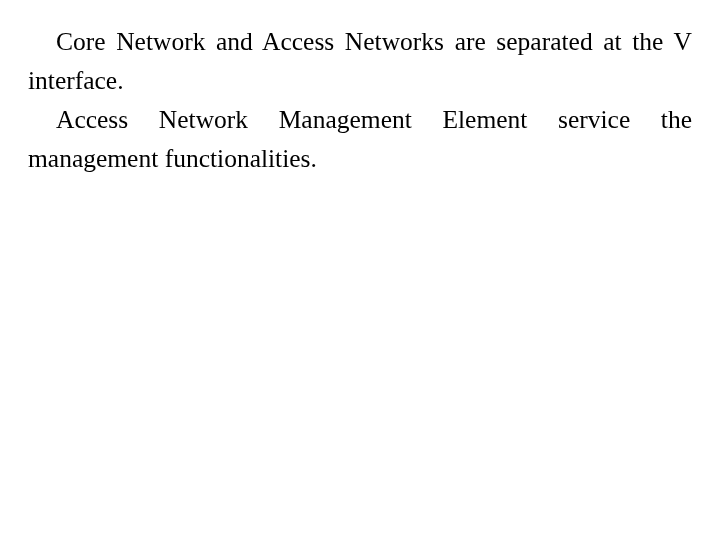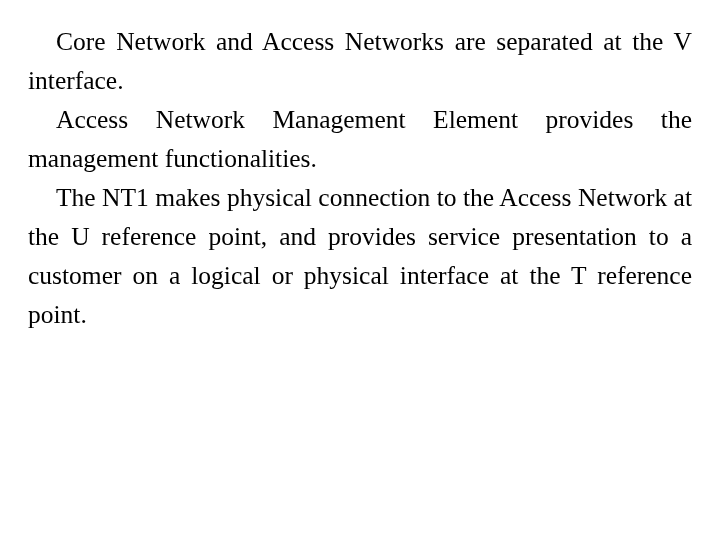--- a/index.html
+++ b/index.html
@@ -52,20 +52,19 @@
 </style>
 </head>
 <body>
 
 <div id="page">
 
   <div id="text-body">
 
     <p class="para">Core Network and Access Networks are separated at the V interface.</p>
 
-    <p class="para">Access Network Management Element provides the management functionalities.</p>
+    <p class="para">Access Network Management Element service the management functionalities.</p>
 
 
-    <p class="para">The NT1 makes physical connection to the Access Network at the U reference point, and provides service presentation to a customer on a logical or physical interface at the T reference point.</p>
 
   </div>
 
 </div>
 
 </body></html>

